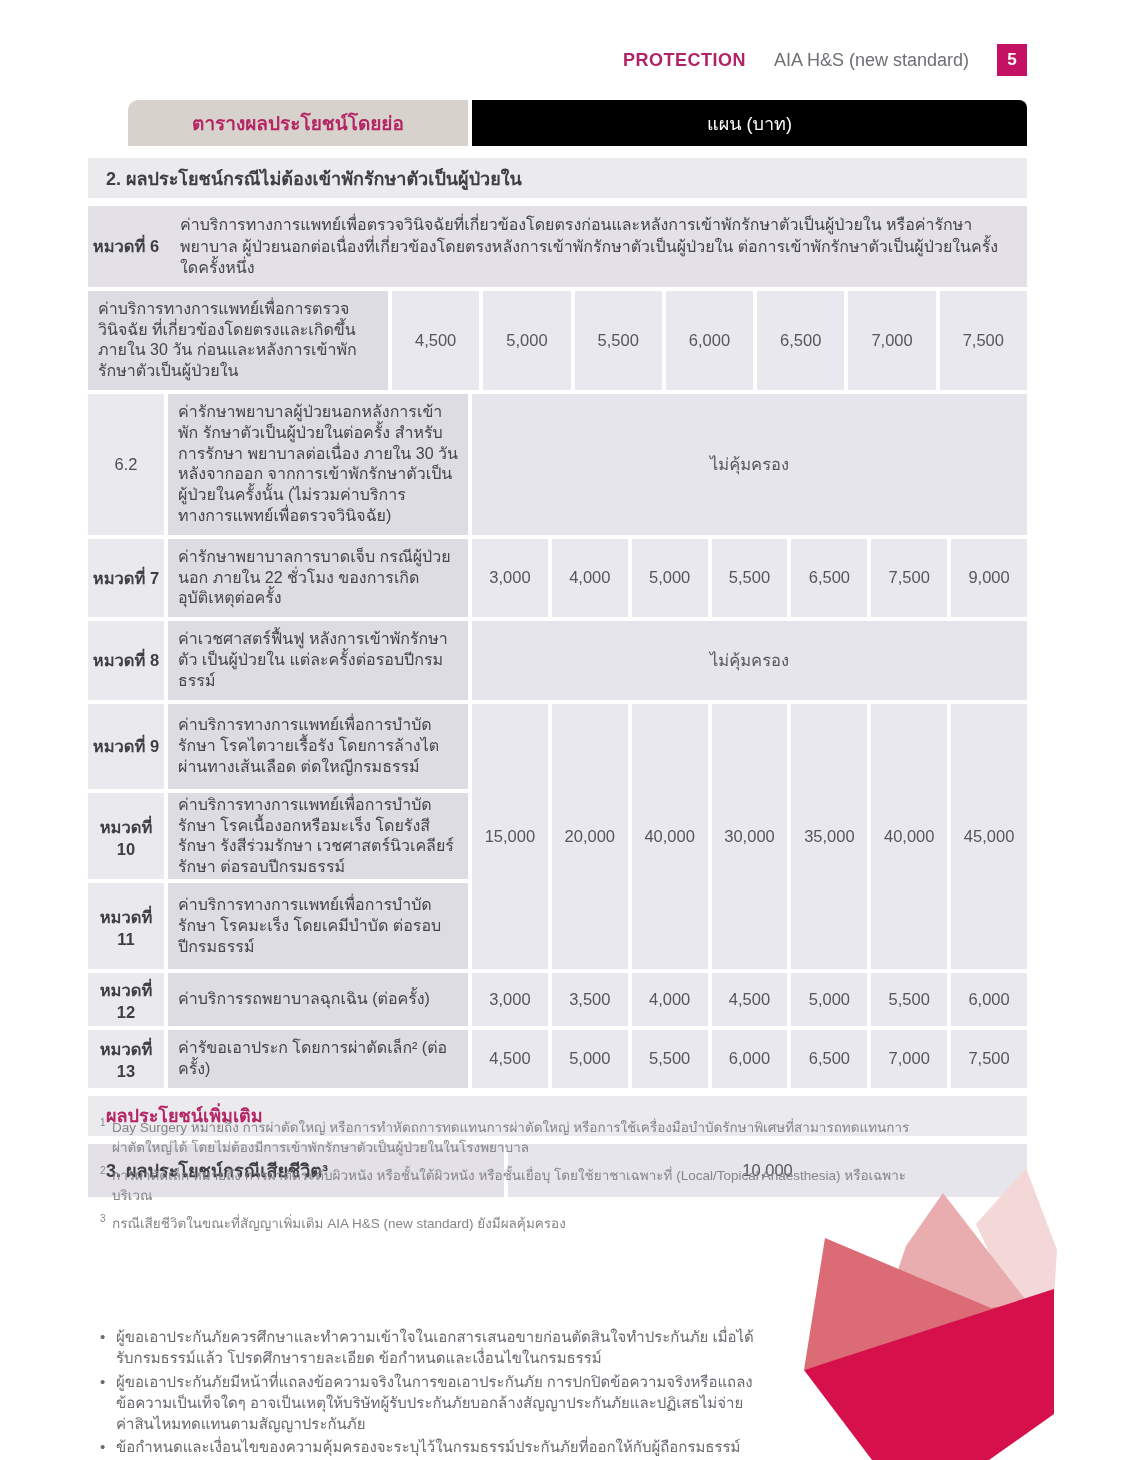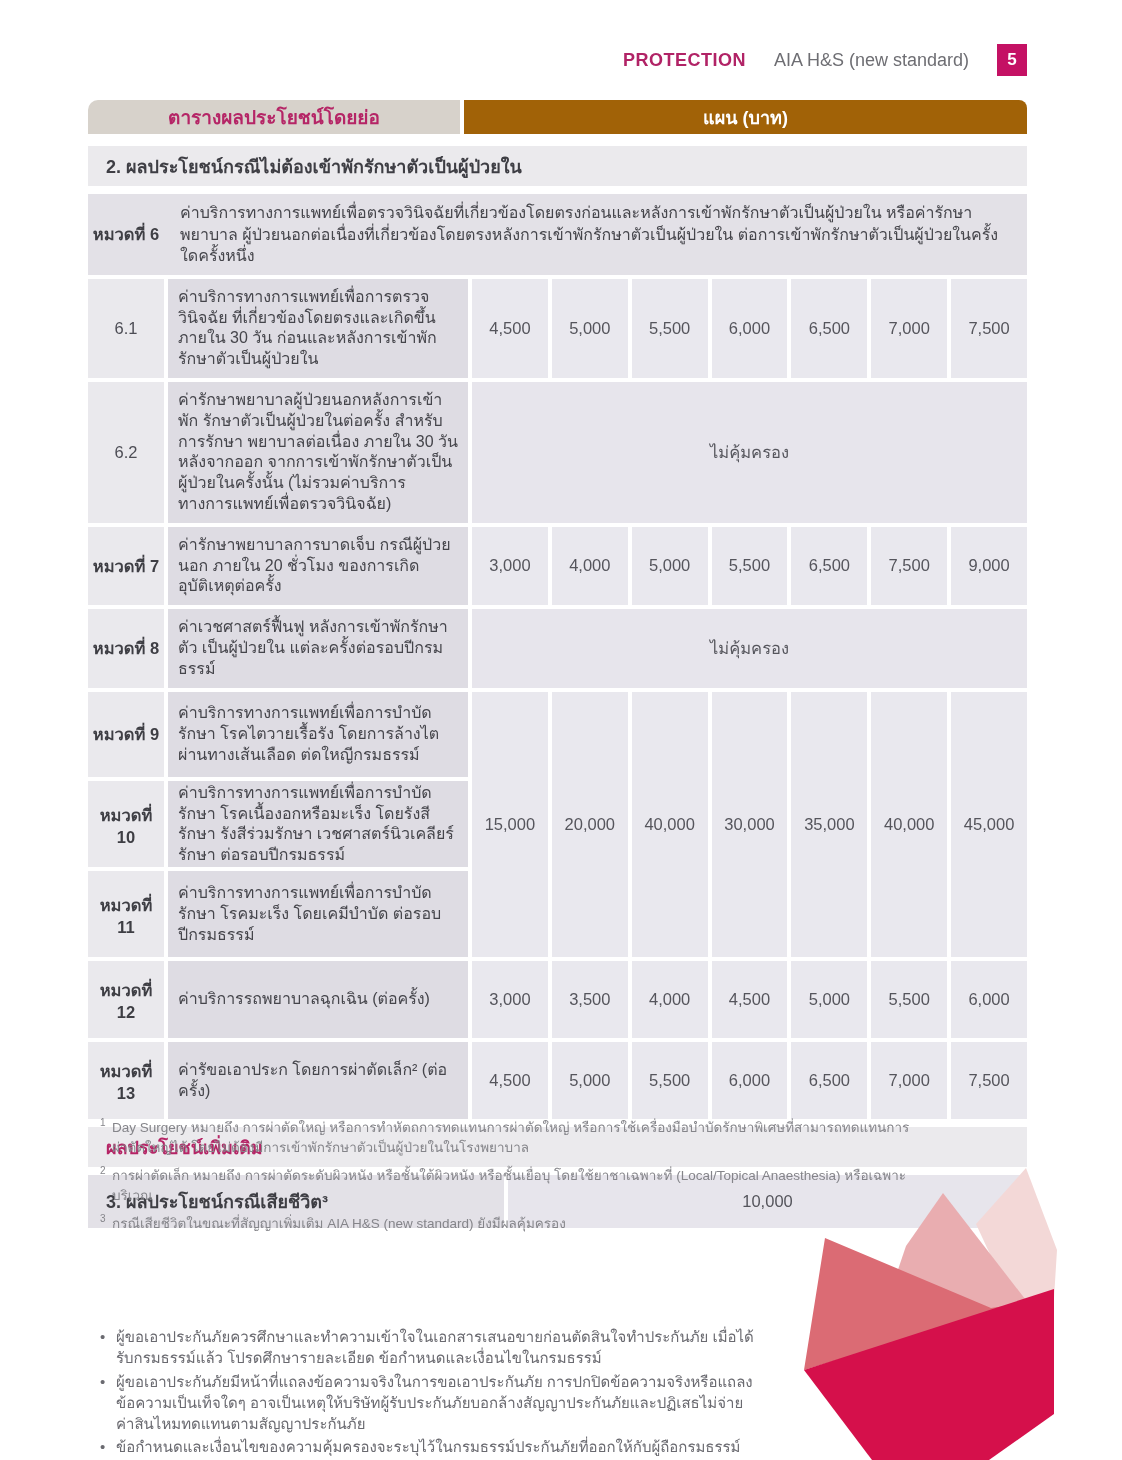--- a/index.html
+++ b/index.html
@@ -18,28 +18,28 @@
   .hdr-product{color:#6e6e73;}
   .page-num{
     background:#c41164;color:#ffffff;font-weight:bold;
     width:30px;height:32px;display:flex;align-items:center;justify-content:center;
     font-size:17px;
   }
   
   .tbl{position:absolute;left:88px;top:100px;width:939px;display:flex;flex-direction:column;gap:4px;}
   .t-header{display:flex;gap:4px;margin-bottom:4px;}
   .t-title{
-    width:372px;background:#d7d2cb;border-radius:10px 0 0 0;
+    width:340px;background:#d7d2cb;border-radius:10px 0 0 0;
     display:flex;align-items:center;justify-content:center;
-    color:#b52566;font-weight:bold;font-size:19px;
+    color:#b52566;font-weight:bold;font-size:19px;margin-left:40px;
   }
   .t-plans{flex:1;display:flex;flex-direction:column;gap:2px;}
   .plan-bar{
-    background:#a16207;color:#ffffff;font-weight:bold;font-size:18px;
-    height:34px;display:flex;align-items:center;justify-content:center;
+    background:#000000;color:#ffffff;font-weight:normal;font-size:18px;
+    height:46px;display:flex;align-items:center;justify-content:center;
     border-radius:0 8px 0 0;
   }
   .plan-cols{display:flex;gap:3px;height:36px;}
   .plan-cols > div{
     flex:1;display:flex;align-items:center;justify-content:center;
     color:#ffffff;font-weight:bold;font-size:17px;
   }
   .plan-cols > div:nth-child(odd){background:#9c94b6;}
   .plan-cols > div:nth-child(even){background:#4a4a42;}
   
@@ -47,21 +47,21 @@
     background:#ebeaed;min-height:40px;display:flex;align-items:center;
     padding:0 18px;font-weight:bold;font-size:18px;color:#3e3e44;
     margin:4px 0;
   }
   .section-bar.magenta{color:#b52566;}
   
   .row{display:flex;gap:4px;}
   .cell{box-sizing:border-box;}
   .lbl{
     width:76px;background:#eae9ed;display:flex;align-items:center;justify-content:center;
-    text-align:center;font-weight:bold;font-size:16.5px;color:#3e3e44;padding:16px 2px;
+    text-align:center;font-weight:bold;font-size:16.5px;color:#3e3e44;padding:4px 2px;
   }
   .lbl.plain{font-weight:normal;color:#4d4d55;}
   .desc{
     width:300px;background:#dedce3;padding:8px 10px;
     font-size:16px;line-height:1.3;color:#45454b;
     display:flex;flex-direction:column;justify-content:center;
   }
   .vals{flex:1;display:flex;gap:4px;}
   .vals > div{
     flex:1;background:#e9e8ee;display:flex;align-items:center;justify-content:center;
@@ -117,42 +117,41 @@
     </div>
 
     <div class="section-bar">2. ผลประโยชน์กรณีไม่ต้องเข้าพักรักษาตัวเป็นผู้ป่วยใน</div>
 
     <div class="row grp-hdr" style="min-height:66px">
       <div class="cell lbl">หมวดที่ 6</div>
       <div class="gdesc">ค่าบริการทางการแพทย์เพื่อตรวจวินิจฉัยที่เกี่ยวข้องโดยตรงก่อนและหลังการเข้าพักรักษาตัวเป็นผู้ป่วยใน หรือค่ารักษาพยาบาล ผู้ป่วยนอกต่อเนื่องที่เกี่ยวข้องโดยตรงหลังการเข้าพักรักษาตัวเป็นผู้ป่วยใน ต่อการเข้าพักรักษาตัวเป็นผู้ป่วยในครั้งใดครั้งหนึ่ง</div>
     </div>
 
     <div class="row" style="min-height:84px">
-      <div class="cell lbl plain">6.1</div>
       <div class="cell desc">ค่าบริการทางการแพทย์เพื่อการตรวจวินิจฉัย ที่เกี่ยวข้องโดยตรงและเกิดขึ้นภายใน 30 วัน ก่อนและหลังการเข้าพักรักษาตัวเป็นผู้ป่วยใน</div>
       <div class="vals">
           <div>4,500</div>
           <div>5,000</div>
           <div>5,500</div>
           <div>6,000</div>
           <div>6,500</div>
           <div>7,000</div>
           <div>7,500</div>
         </div>
     </div>
 
     <div class="row" style="min-height:126px">
       <div class="cell lbl plain">6.2</div>
       <div class="cell desc">ค่ารักษาพยาบาลผู้ป่วยนอกหลังการเข้าพัก รักษาตัวเป็นผู้ป่วยในต่อครั้ง สำหรับการรักษา พยาบาลต่อเนื่อง ภายใน 30 วันหลังจากออก จากการเข้าพักรักษาตัวเป็นผู้ป่วยในครั้งนั้น (ไม่รวมค่าบริการทางการแพทย์เพื่อตรวจวินิจฉัย)</div>
       <div class="merged">ไม่คุ้มครอง</div>
     </div>
 
     <div class="row" style="min-height:71px">
       <div class="cell lbl">หมวดที่ 7</div>
-      <div class="cell desc">ค่ารักษาพยาบาลการบาดเจ็บ กรณีผู้ป่วยนอก ภายใน 20 ชั่วโมง ของการเกิดอุบัติเหตุต่อครั้ง</div>
+      <div class="cell desc">ค่ารักษาพยาบาลการบาดเจ็บ กรณีผู้ป่วยนอก ภายใน 22 ชั่วโมง ของการเกิดอุบัติเหตุต่อครั้ง</div>
       <div class="vals">
           <div>3,000</div>
           <div>4,000</div>
           <div>5,000</div>
           <div>5,500</div>
           <div>6,500</div>
           <div>7,500</div>
           <div>9,000</div>
         </div>
     </div>

